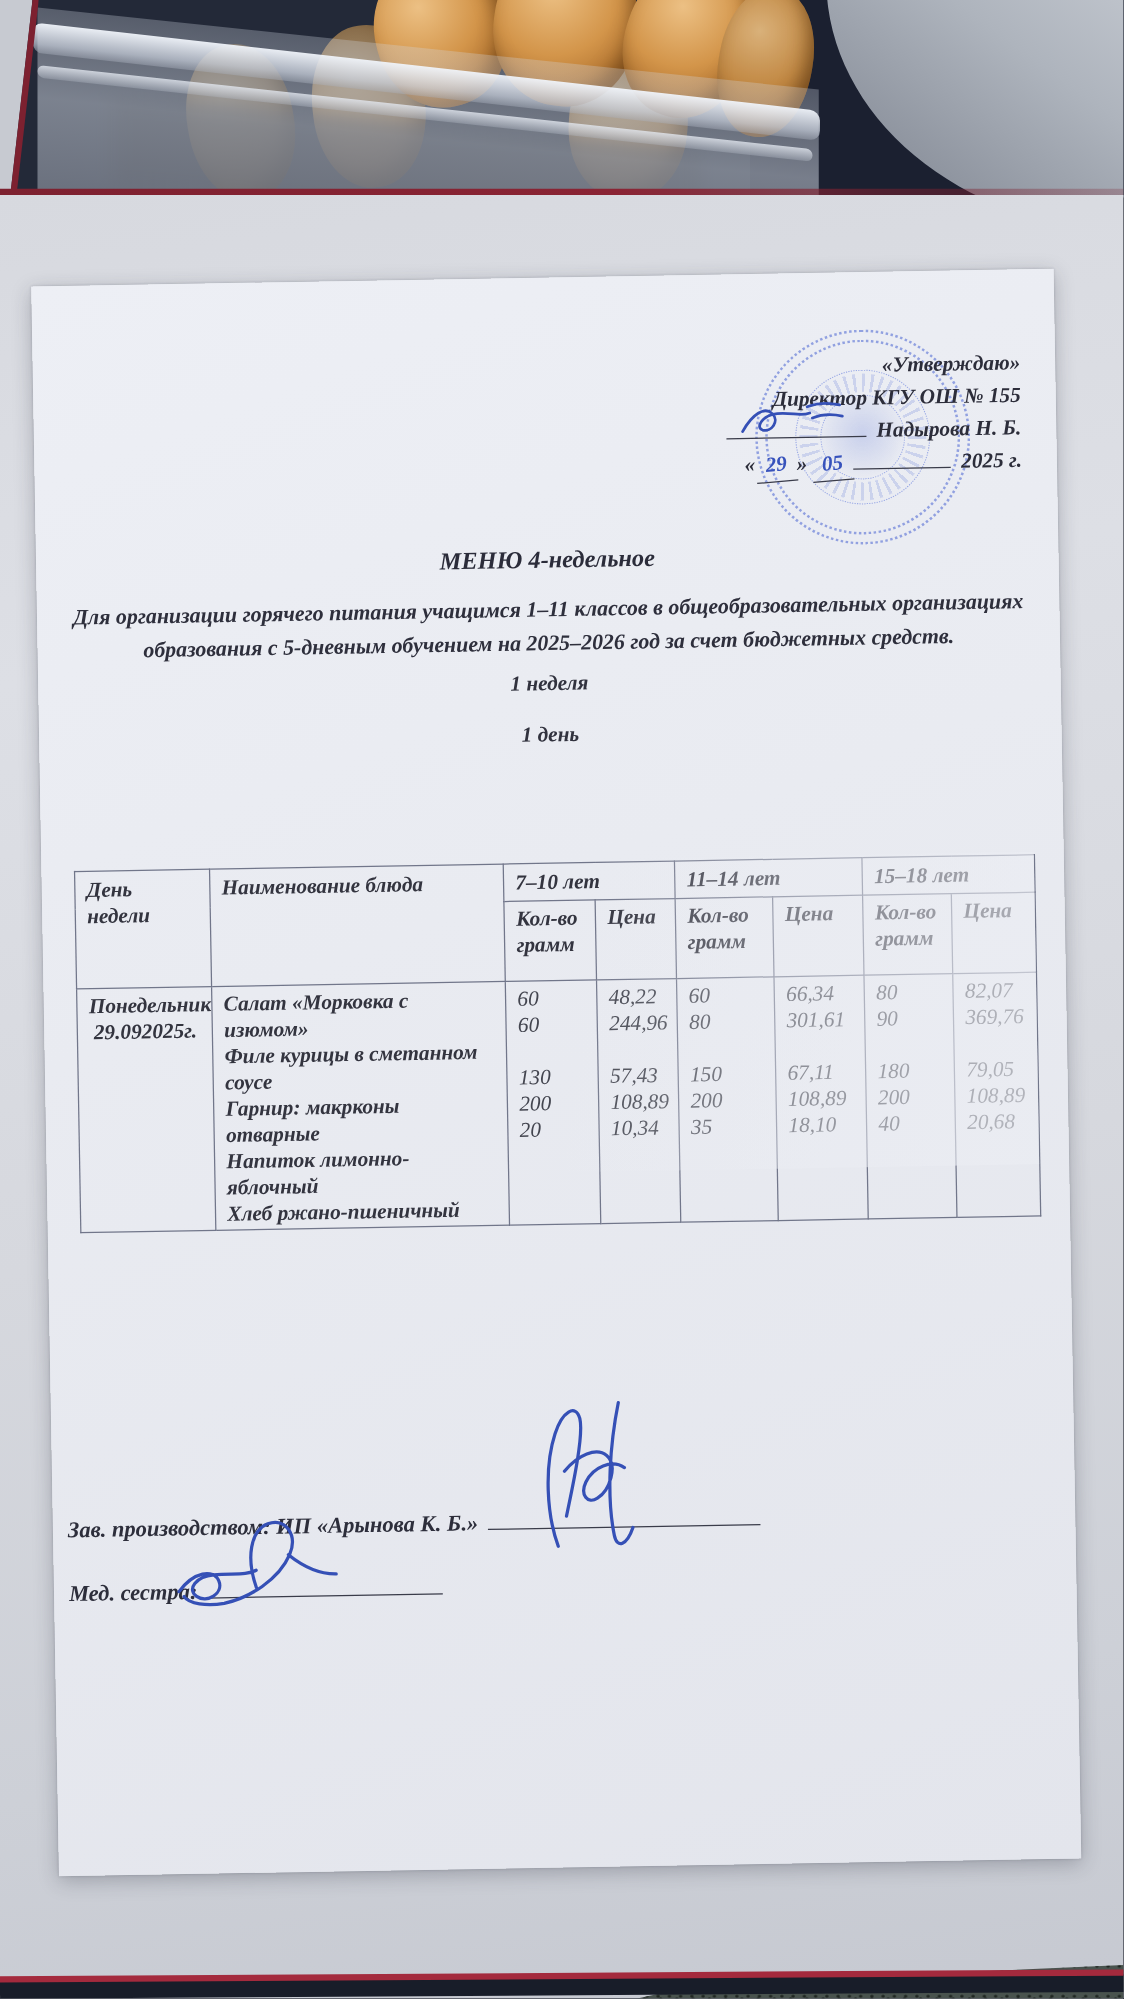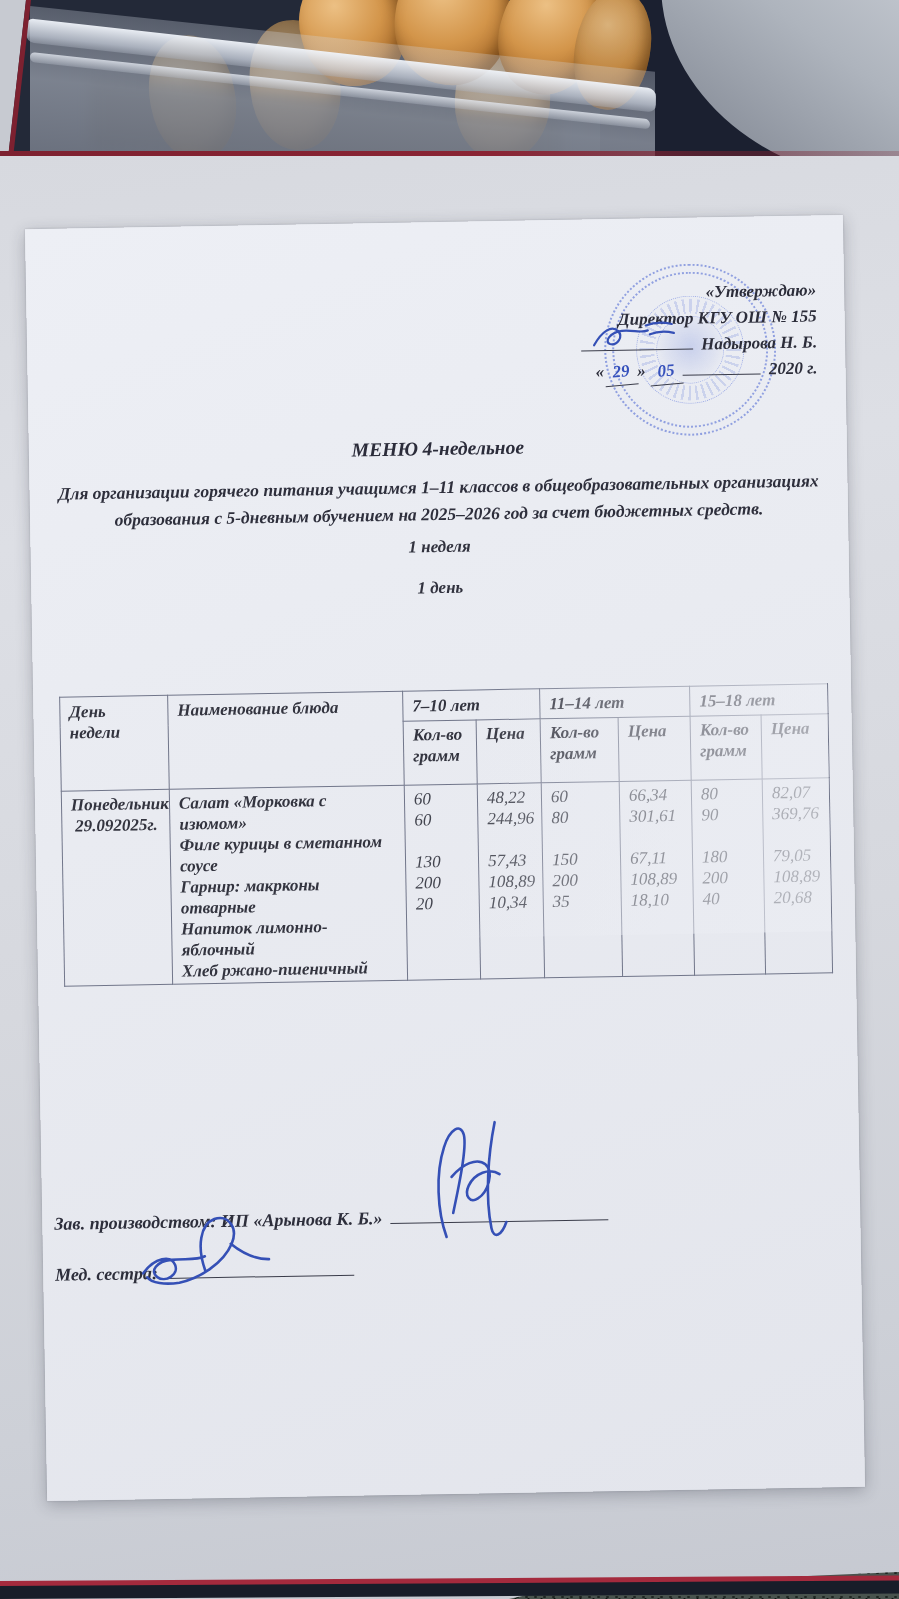--- a/index.html
+++ b/index.html
@@ -154,21 +154,21 @@
       <div class="tex"></div>
       <div class="ring r2"></div>
       <div class="ring r3"></div>
       <div class="ring r4"></div>
     </div>
 
     <div class="approval">
       <div class="ap-line">«Утверждаю»</div>
       <div class="ap-line">Директор КГУ ОШ № 155</div>
       <div class="ap-line"><span class="u sp110"></span><span>Надырова Н. Б.</span></div>
-      <div class="ap-line"><span>«</span><span class="hw">29</span><span>»</span> <span class="hw">05</span><span class="u sp70"></span><span>2020 г.</span></div>
+      <div class="ap-line"><span>«</span><span class="hw">29</span><span>»</span> <span class="hw">05</span><span class="u sp70"></span><span>2025 г.</span></div>
     </div>
     <svg class="ink stamp-sig" width="90" height="34" viewBox="0 0 90 34">
       <path d="M4 26 C12 12 22 6 28 12 C34 18 27 27 20 25 C14 23 20 13 32 12 C44 11 50 15 58 12 M56 7 C64 4 74 4 82 6 M60 16 C68 13 76 13 84 15" stroke-width="2.2"></path>
     </svg>
 
     <div class="title">МЕНЮ 4-недельное</div>
     <div class="subtitle">Для организации горячего питания учащимся 1–11 классов в общеобразовательных организациях образования с 5-дневным обучением на 2025–2026 год за счет бюджетных средств.</div>
     <div class="week">1 неделя</div>
     <div class="day">1 день</div>
 

